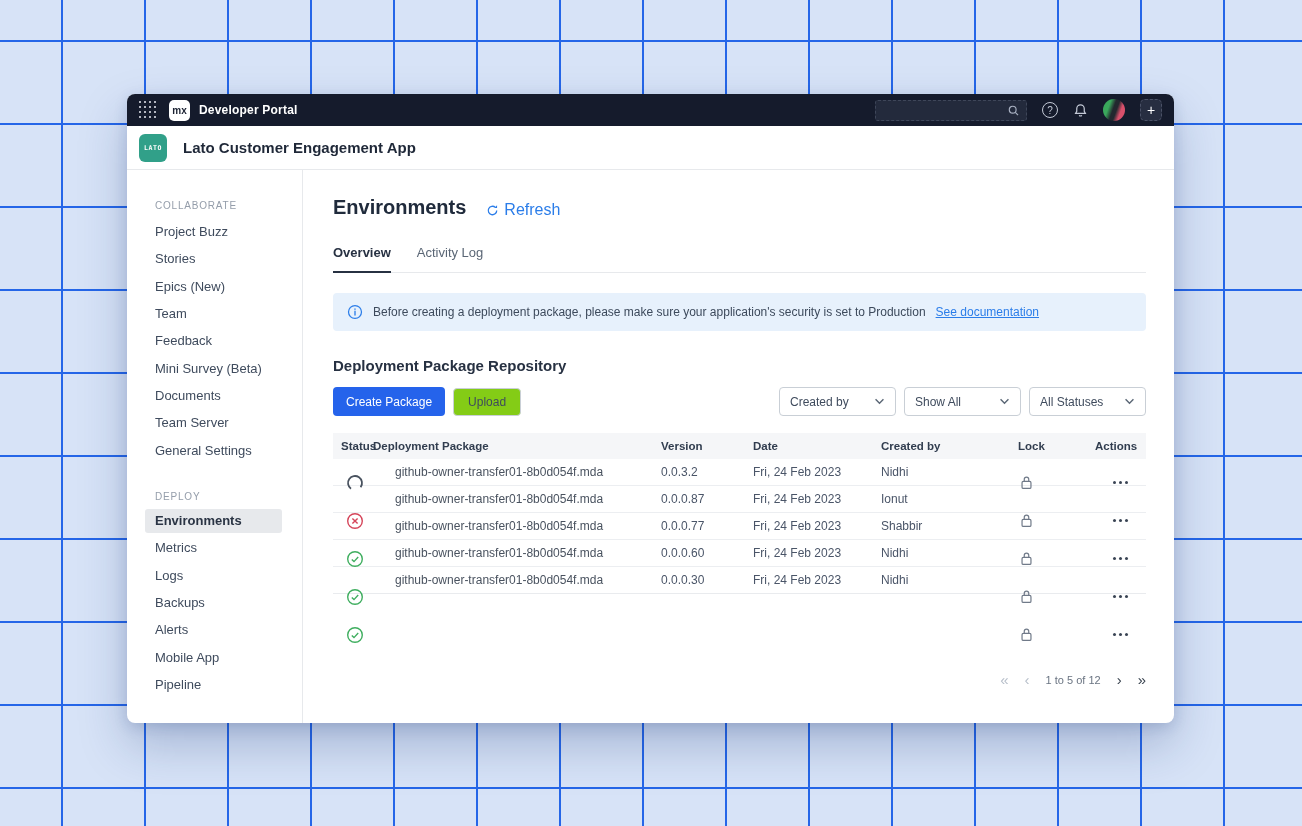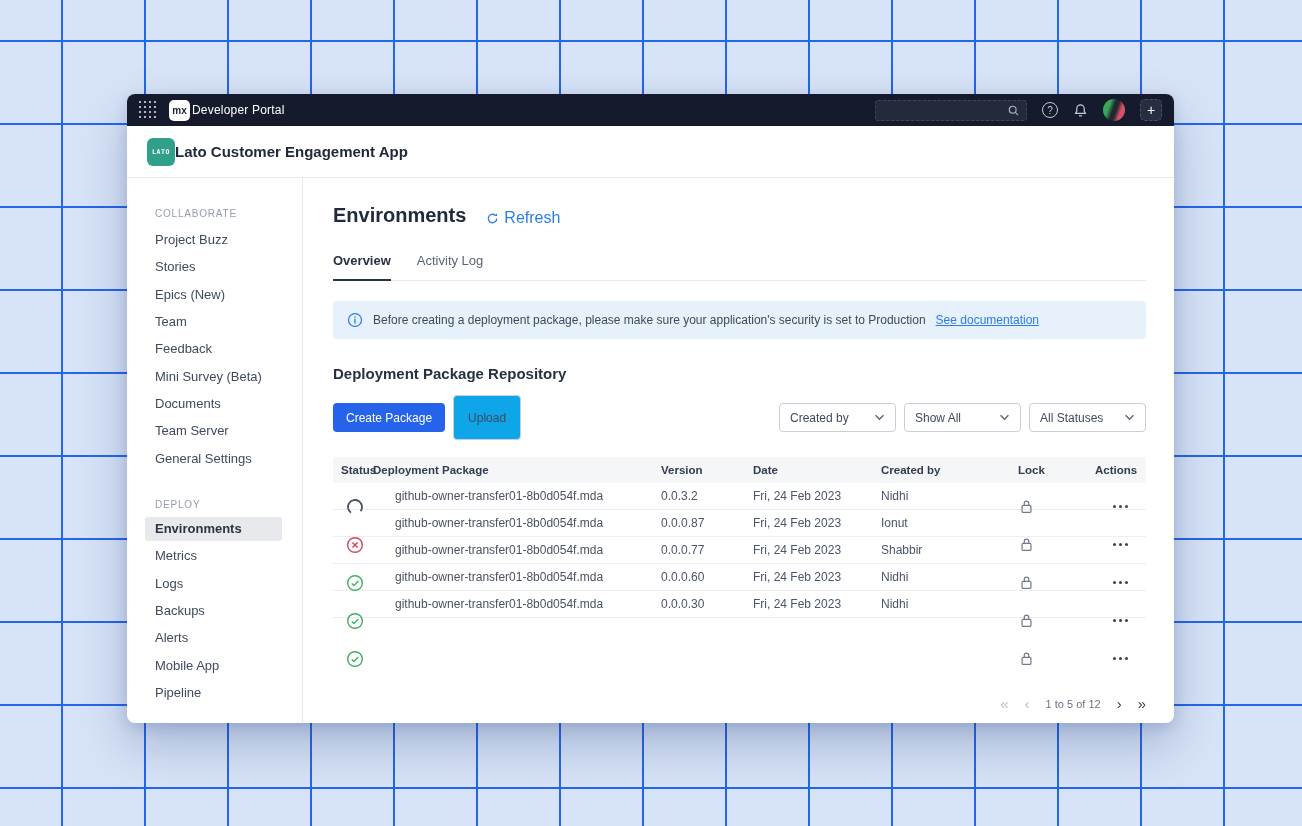--- a/index.html
+++ b/index.html
@@ -19,34 +19,34 @@
     background:#fff; border-radius:8px; overflow:hidden;
     box-shadow:0 22px 48px rgba(21,48,112,.25), 0 4px 14px rgba(21,48,112,.15);
     display:flex; flex-direction:column;
   }
   
   .topbar { height:23px; background:#151b2c; display:flex; align-items:center; padding:16px 12px; flex:none; }
   .waffle { display:grid; grid-template-columns:repeat(4,3px); grid-auto-rows:3px; gap:2px; cursor:pointer; }
   .waffle i { width:2.4px; height:2.4px; border-radius:50%; background:#e8ebf2; }
   .mx-badge { width:21px; height:21px; background:#fff; border-radius:5px; display:flex; align-items:center; justify-content:center;
     font-size:10px; font-weight:700; color:#1b2232; margin-left:12px; }
-  .product { color:#fff; font-size:12px; font-weight:400; margin-left:2px; letter-spacing:.2px; }
+  .product { color:#fff; font-size:12px; font-weight:700; margin-left:9px; letter-spacing:.2px; }
   .topbar-spacer { flex:1; }
   .search { width:152px; height:21px; background:#232a3c; border:1px dashed #3e4659; border-radius:3px;
     display:flex; align-items:center; padding:0 6px; }
   .search input { flex:1; min-width:0; background:transparent; border:none; outline:none; color:#cfd5e1; font-size:11px; font-family:inherit; }
   .tb-icon { margin-left:15px; display:flex; align-items:center; cursor:pointer; }
   .help-circle { width:16px; height:16px; border:1.3px solid #c3c9d6; border-radius:50%; color:#c3c9d6;
     font-size:10px; display:flex; align-items:center; justify-content:center; }
   .avatar { width:22px; height:22px; border-radius:50%;
     background:linear-gradient(110deg,#3aa85c 0%,#3aa85c 28%,#23282f 46%,#23282f 58%,#d8506b 74%,#d8506b 100%); }
   .add-btn { width:22px; height:22px; border:1px dashed #4a5166; background:#272e41; border-radius:5px;
     color:#fff; font-size:14px; line-height:1; display:flex; align-items:center; justify-content:center; padding-bottom:1px; }
   
-  .app-header { height:52px; border-bottom:1px solid #e7e9ec; display:flex; align-items:center; padding-left:20px; gap:0; flex:none; }
+  .app-header { height:44px; border-bottom:1px solid #e7e9ec; display:flex; align-items:center; padding-left:12px; gap:16px; flex:none; }
   .lato-badge { width:28px; height:28px; background:#31a089; border-radius:6px; color:#fff; font-size:6.5px; font-weight:700;
     letter-spacing:.6px; display:flex; align-items:center; justify-content:center; font-family:"DejaVu Sans Mono", monospace; }
   .app-name { font-size:15px; font-weight:700; color:#1f2838; }
   
   .body-row { flex:1; display:flex; min-height:0; }
   .sidebar { width:168px; border-right:1px solid #e7e9ec; padding-top:30px; flex:none;margin-left:8px; }
   .section-label { font-size:10px; color:#949daa; letter-spacing:.8px; padding-left:20px; margin-bottom:7px; }
   .nav { list-style:none; margin:0; padding:0; }
   .nav li { height:27.3px; display:flex; align-items:center; padding-left:20px; font-size:13px; color:#3f4b5d; cursor:pointer; }
   .nav li.selected { height:24px; margin:1.6px 20px 1.6px 10px; padding-left:10px; background:#e7e9ec; border-radius:3px;
@@ -59,21 +59,21 @@
   .refresh { display:flex; align-items:center; gap:5px; color:#2b7de9; font-size:16px; margin-top:5px; cursor:pointer; }
   .tabs { margin-top:26px; display:flex; gap:26px; border-bottom:1px solid #e7e9ec; }
   .tab { font-size:13px; color:#5a6675; padding-bottom:11px; cursor:pointer; }
   .tab.active { font-weight:700; color:#273142; border-bottom:2px solid #273142; margin-bottom:-1px; }
   .banner { margin-top:20px; background:#e7f1fc; border-radius:4px; height:38px; display:flex; align-items:center; padding:0 14px; gap:10px; }
   .banner-text { font-size:12px; color:#3d4a5c; }
   .banner-link { font-size:12px; color:#2b7de9; text-decoration:underline; cursor:pointer; }
   .section-title { margin-top:26px; font-size:15px; font-weight:700; color:#273142; }
   .toolbar { margin-top:13px; display:flex; align-items:center; }
   .btn-primary { height:29px; padding:0 13px; background:#2563eb; color:#fff; border:none; border-radius:4px; font-size:12px; font-family:inherit; cursor:pointer; }
-  .btn-secondary { height:45px; padding:0 14px; background:#0ea5e9; color:#3f4b5d; border:1px solid #c9cfd6; border-radius:4px; font-size:12px; margin-left:8px; font-family:inherit; cursor:pointer; }
+  .btn-secondary { height:28px; padding:0 14px; background:#84cc16; color:#3f4b5d; border:1px solid #c9cfd6; border-radius:4px; font-size:12px; margin-left:8px; font-family:inherit; cursor:pointer; }
   .filters { margin-left:auto; display:flex; gap:8px; }
   .select { width:117px; height:29px; border:1px solid #c9cfd6; border-radius:4px; background:#fff; display:flex; align-items:center;
     justify-content:space-between; padding:0 10px; font-size:12px; color:#3f4b5d; cursor:pointer; }
   
   .table { margin-top:17px; position:relative; }
   .thead { height:26px; background:#f5f6f8; display:grid; grid-template-columns:32px 288px 92px 128px 137px 77px 1fr;
     align-items:center; padding-left:8px; font-size:11.5px; font-weight:700; color:#313d4f; }
   .trow { height:27px; display:grid; grid-template-columns:54px 266px 92px 128px 137px 77px 1fr;
     align-items:center; padding-left:8px; font-size:12px; color:#4a5568; border-bottom:1px solid #eceef1; }
   .cell-package { color:#49525f; }

